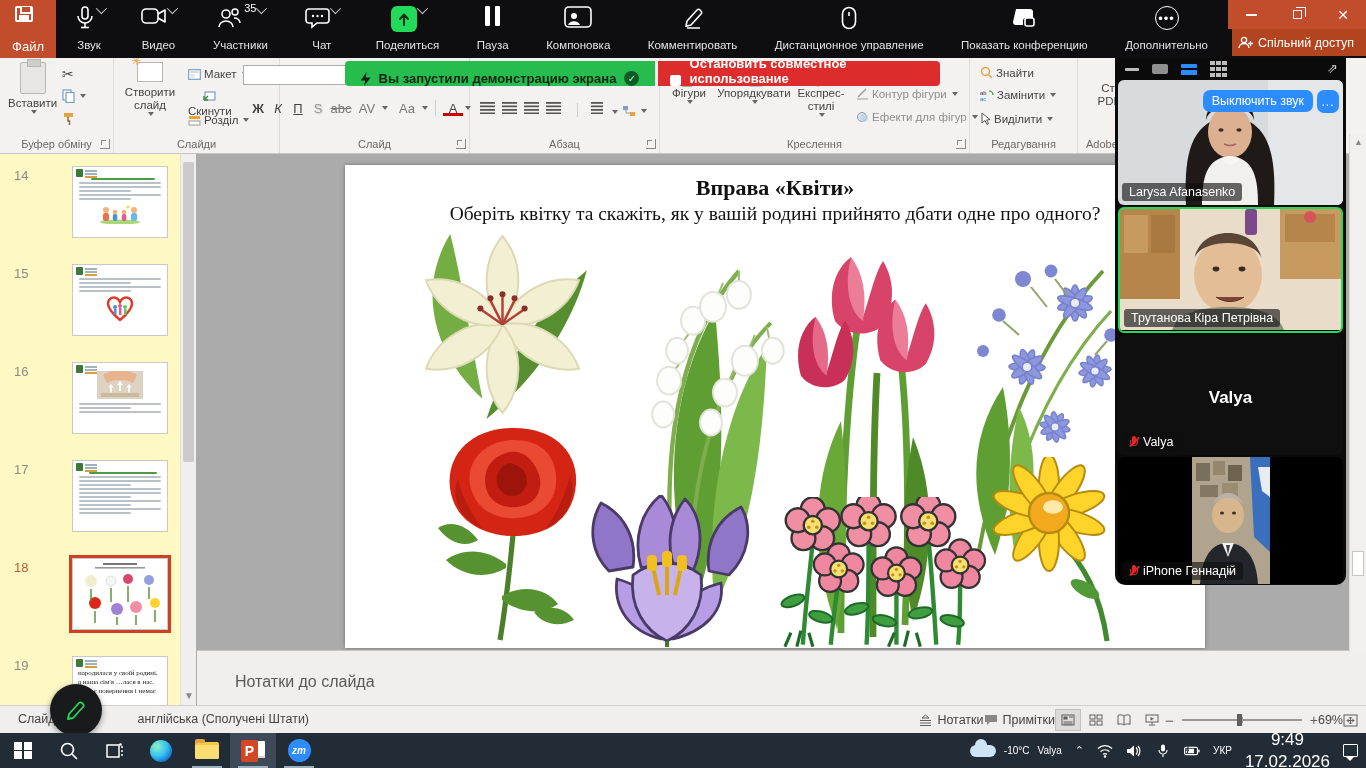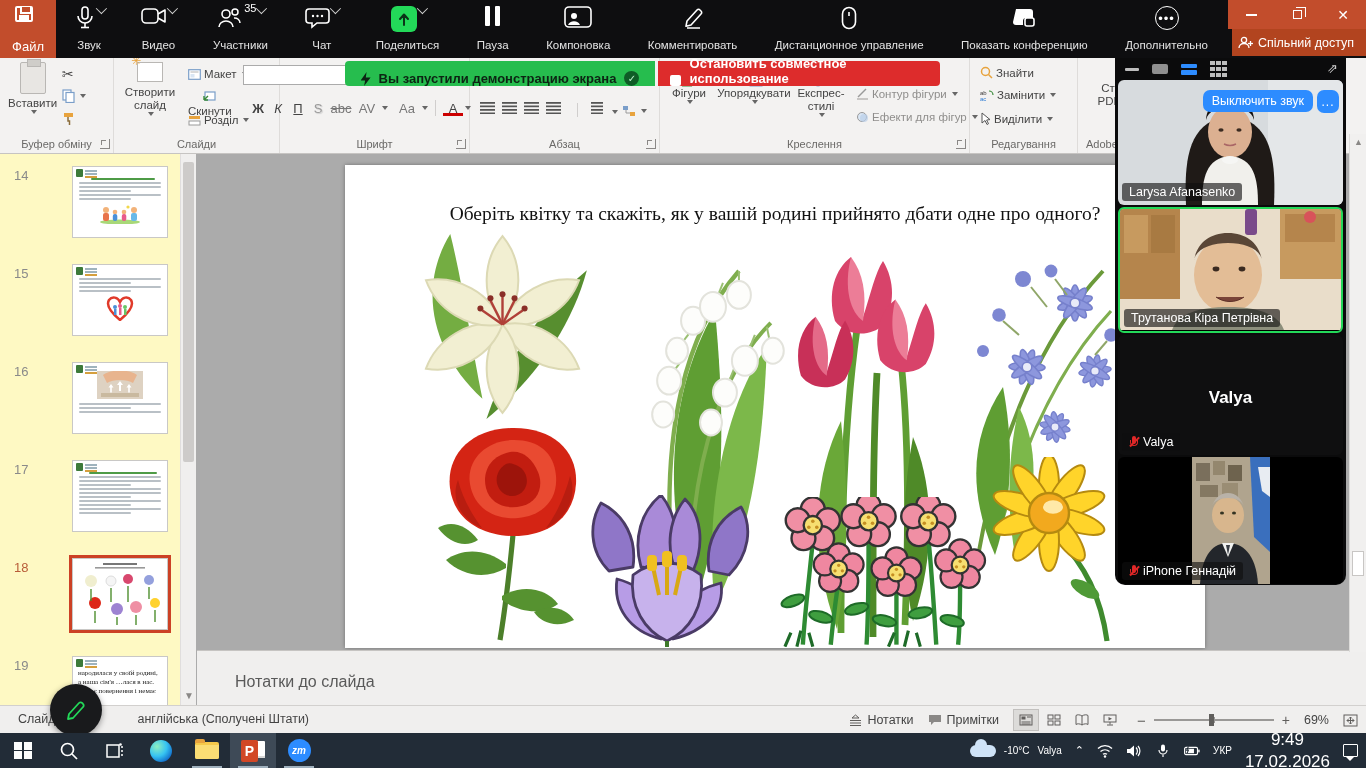--- a/index.html
+++ b/index.html
@@ -85,21 +85,21 @@
   .notes-text { position:absolute; left:38px; top:22px; font-size:16px; color:#595959; }
 
   
   .ppt-vscroll { position:absolute; right:0; top:134px; width:17px; height:518px; background:#f1f0ef; border-left:1px solid #dddcda; z-index:30; }
   .ppt-vscroll .up { position:absolute; top:3px; left:4px; color:#8a8886; font-size:9px; }
   .ppt-vscroll .vthumb { position:absolute; top:417px; left:2px; width:12px; height:25px; background:#fff; border:1px solid #c8c6c4; }
 
   
   .statusbar { position:absolute; left:0; top:705px; width:1366px; height:28px; background:#f0efee; border-top:1px solid #d2d0ce; z-index:40; font-size:12.5px; color:#444; }
   .sb-left { position:absolute; left:18px; top:6px; display:flex; gap:38px; }
-  .sb-right { position:absolute; right:8px; top:0; height:28px; display:flex; align-items:center; gap:14px; }
+  .sb-right { position:absolute; right:8px; top:0; height:28px; display:flex; align-items:center; }
   .sb-item { display:flex; align-items:center; gap:5px; cursor:pointer; }
   .viewbtn { width:26px; height:22px; display:flex; align-items:center; justify-content:center; cursor:pointer; }
   .viewbtn.active { background:#dcdbd9; border:1px solid #c2c0be; }
   .zslider { display:flex; align-items:center; gap:8px; }
   .ztrack { position:relative; width:120px; height:2px; background:#9a9896; }
   .zthumb { position:absolute; left:46%; top:-5px; width:5px; height:12px; background:#605e5c; }
   .ztick { position:absolute; left:50%; top:-2px; width:1px; height:6px; background:#9a9896; }
 
   
   .taskbar { position:absolute; left:0; top:733px; width:1366px; height:35px; background:#222c37; z-index:80; }
@@ -377,21 +377,21 @@
         <span class="fbtn" style="color:#9a9a9a;text-shadow:1px 1px 1px #ccc;">S</span>
         <span class="fbtn" style="text-decoration:line-through;color:#777;width:26px;">abc</span>
         <span class="fbtn" style="width:26px;color:#777;">AV</span>
           <span class="dda"></span>
         <span class="fbtn" style="width:26px;margin-left:6px;color:#777;">Aa</span>
           <span class="dda"></span>
         <span style="width:1px;height:16px;background:#d0cecd;margin:0 7px;"></span>
         <span class="fbtn" style="border-bottom:3px solid #c00;height:15px;">A</span>
           <span class="dda"></span>
       </div>
-      <div class="glabel">Шрифт</div>
+      <div class="glabel">Слайд</div>
       <div class="launcher"></div>
     </div>
 
     <div class="rgroup" style="left:470px;width:190px;">
       <div style="position:absolute;left:10px;top:42px;white-space:nowrap;">
         <span class="alg"></span><span class="alg"></span><span class="alg"></span><span class="alg"></span>
         <span style="display:inline-block;width:1px;height:14px;background:#d0cecd;margin:0 5px;vertical-align:middle;"></span>
         <span class="alg" style="background-position:3px 0;"></span><span class="dda"></span>
       </div>
       <div class="smallbtn" style="left:152px;top:14px;">
@@ -623,20 +623,21 @@
       </div>
     </div>
   </div>
   <div class="thumb-scroll">
     <div class="tsthumb"></div>
     <div class="tsarrow">▼</div>
   </div>
 
   <div class="slidearea">
     <div class="slide">
+      <div class="stitle">Вправа «Квіти»</div>
       <div class="ssub">Оберіть квітку та скажіть, як у вашій родині прийнято дбати одне про одного?</div>
 
       <svg class="flower" style="left:45px;top:65px;" width="225" height="205" viewBox="0 0 112 102">
         <path d="M30 2 C14 28 20 60 46 84 C40 54 36 26 30 2 Z" fill="#74ad42"></path>
         <path d="M98 20 C76 38 58 64 48 94 C70 76 90 50 98 20 Z" fill="#578e2f"></path>
         <g transform="translate(56,47)">
           <g fill="#f2efd2" stroke="#dcd9b4" stroke-width="1">
             <path d="M0 0 C-11 -13 -10 -32 0 -44 C10 -32 11 -13 0 0 Z"></path>
             <path d="M0 0 C-11 -13 -10 -32 0 -44 C10 -32 11 -13 0 0 Z" transform="rotate(60)"></path>
             <path d="M0 0 C-11 -13 -10 -32 0 -44 C10 -32 11 -13 0 0 Z" transform="rotate(120)"></path>

